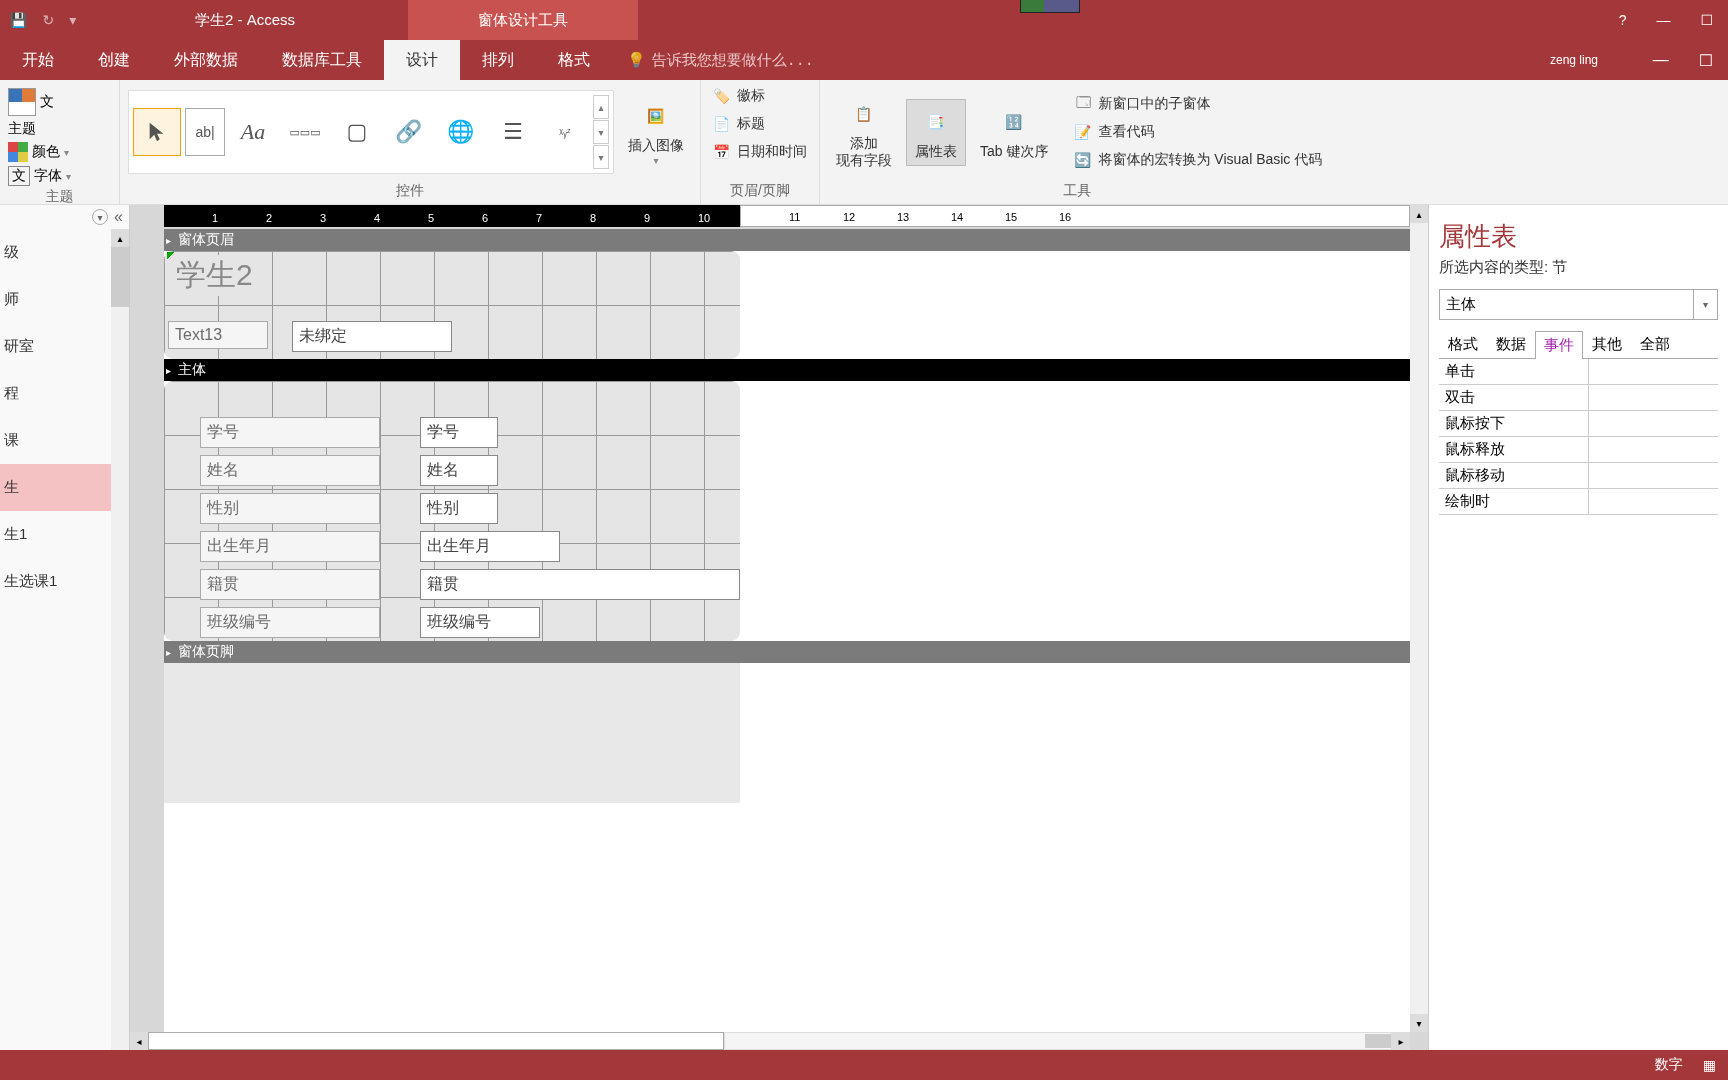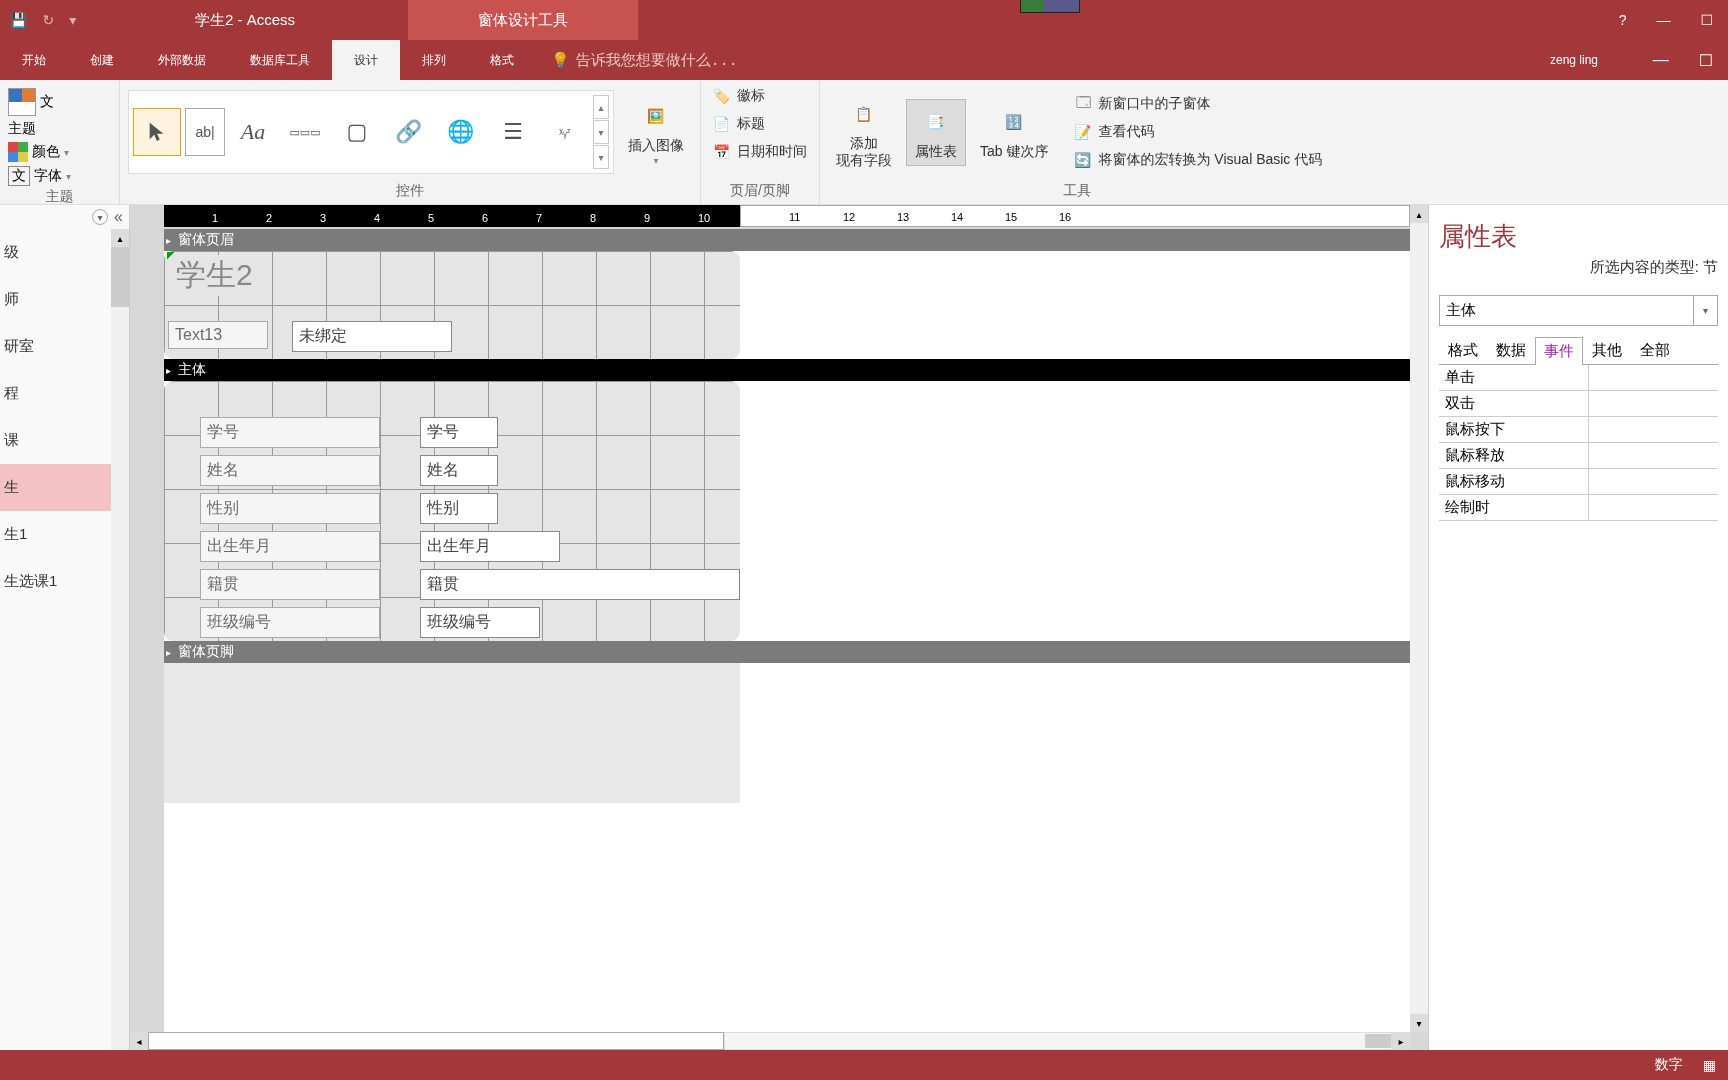--- a/index.html
+++ b/index.html
@@ -6,21 +6,21 @@
 body { background: #fff; overflow: hidden; width: 1728px; height: 1080px; }
 
 .title-bar { height: 40px; background: #a4373a; display: flex; align-items: center; color: #fff; font-size: 14px; position: relative; }
 .title-bar .qat { display: flex; align-items: center; padding-left: 10px; gap: 15px; }
 .title-bar .title-section { position: absolute; left: 195px; font-size: 15px; }
 .title-bar .tools-tab { position: absolute; left: 408px; width: 230px; height: 40px; background: #c85250; display: flex; align-items: center; justify-content: center; font-size: 15px; }
 .title-bar .win-controls { position: absolute; right: 0; display: flex; gap: 30px; padding-right: 15px; align-items: center; }
 .title-bar .equalizer { position: absolute; left: 1020px; top: -2px; width: 60px; height: 15px; background: linear-gradient(90deg, #3a7a3a 0%, #3a7a3a 40%, #5a5a8a 40%, #5a5a8a 100%); border: 1px solid #222; }
 
 .ribbon-tabs { height: 40px; background: #a4373a; display: flex; position: relative; }
-.ribbon-tabs .tab { padding: 0 22px; display: flex; align-items: center; color: #fff; font-size: 12px; cursor: pointer; }
+.ribbon-tabs .tab { padding: 0 22px; display: flex; align-items: center; color: #fff; font-size: 16px; cursor: pointer; }
 .ribbon-tabs .tab.active { background: #f3f3f3; color: #333; }
 .ribbon-tabs .tell-me { display: flex; align-items: center; color: #e8c4c4; font-size: 15px; margin-left: 15px; font-family: Liberation Mono, monospace; }
 .ribbon-tabs .tell-me::before { content: "💡"; margin-right: 6px; opacity: 0.7; }
 .ribbon-tabs .user { position: absolute; right: 130px; color: #fff; font-size: 12px; display: flex; align-items: center; height: 100%; }
 .ribbon-tabs .rbn-ctrl { position: absolute; right: 0; display: flex; gap: 30px; padding-right: 15px; height: 100%; align-items: center; color: #fff; }
 
 .ribbon { height: 125px; background: #f3f3f3; border-bottom: 1px solid #ddd; display: flex; }
 .ribbon-group { border-right: 1px solid #ddd; display: flex; flex-direction: column; justify-content: space-between; padding: 4px 8px 2px; }
 .ribbon-group-content { display: flex; gap: 6px; align-items: center; flex: 1; }
 .ribbon-group-label { text-align: center; font-size: 14px; color: #666; padding: 2px 0; }
@@ -73,21 +73,21 @@
 .move-cursor::before{content:"✥"; font-size:16px; color:#000;}
 .vscroll { position: absolute; right: 0; top: 0; bottom: 18px; width: 18px; background: #f0f0f0; }
 .vscroll .btn,.hscroll .btn { height:18px; width:18px; background:#ddd; display:flex;align-items:center;justify-content:center; font-size:10px; cursor:pointer;}
 .hscroll { position: absolute; left: 0; right: 18px; bottom: 0; height: 18px; background: #f0f0f0; display:flex; }
 .hscroll .track { flex:1; background:#f5f5f5; border:1px solid #ddd; position: relative;}
 .hscroll .track .thumb { position: absolute; right: 0; width: 26px; height: 14px; top:1px; background: #ccc;}
 .hscroll .sel-track { width: 576px; background: #fff; border:1px solid #aaa;}
 
 .property-pane { width: 300px; background: #fff; border-left: 1px solid #ccc; padding: 8px 6px; overflow-x: hidden; }
 .property-pane h2 { font-size: 26px; font-weight: normal; color: #a4373a; margin: 6px 4px 4px; }
-.property-pane .subtitle { font-size: 15px; color: #333; margin: 0 4px 18px; text-align: right; }
+.property-pane .subtitle { font-size: 15px; color: #333; margin: 0 4px 12px; }
 .prop-selector { display: flex; margin: 0 4px 10px; }
 .prop-selector input { flex:1; border: 1px solid #aaa; padding: 6px; font-size: 15px; }
 .prop-selector .dd { width: 24px; border: 1px solid #aaa; border-left:0; display:flex;align-items:center;justify-content:center; font-size:10px; color:#666; cursor:pointer;}
 .prop-tabs { display: flex; border-bottom: 1px solid #aaa; margin: 0 4px; }
 .prop-tabs .pt { padding: 4px 8px; font-size: 15px; border: 1px solid transparent; border-bottom: none; cursor: pointer; }
 .prop-tabs .pt.active { border-color: #aaa; background: #fff; position: relative; top: 1px; color: #a21caf; }
 .prop-grid { margin: 0 4px; }
 .prop-row { display: flex; border-bottom: 1px solid #ccc; }
 .prop-row .k { width: 150px; border-right: 1px solid #ccc; padding: 3px 6px; font-size: 15px; }
 .prop-row .v { flex:1; padding: 3px 6px; font-size: 15px; cursor: text; }

